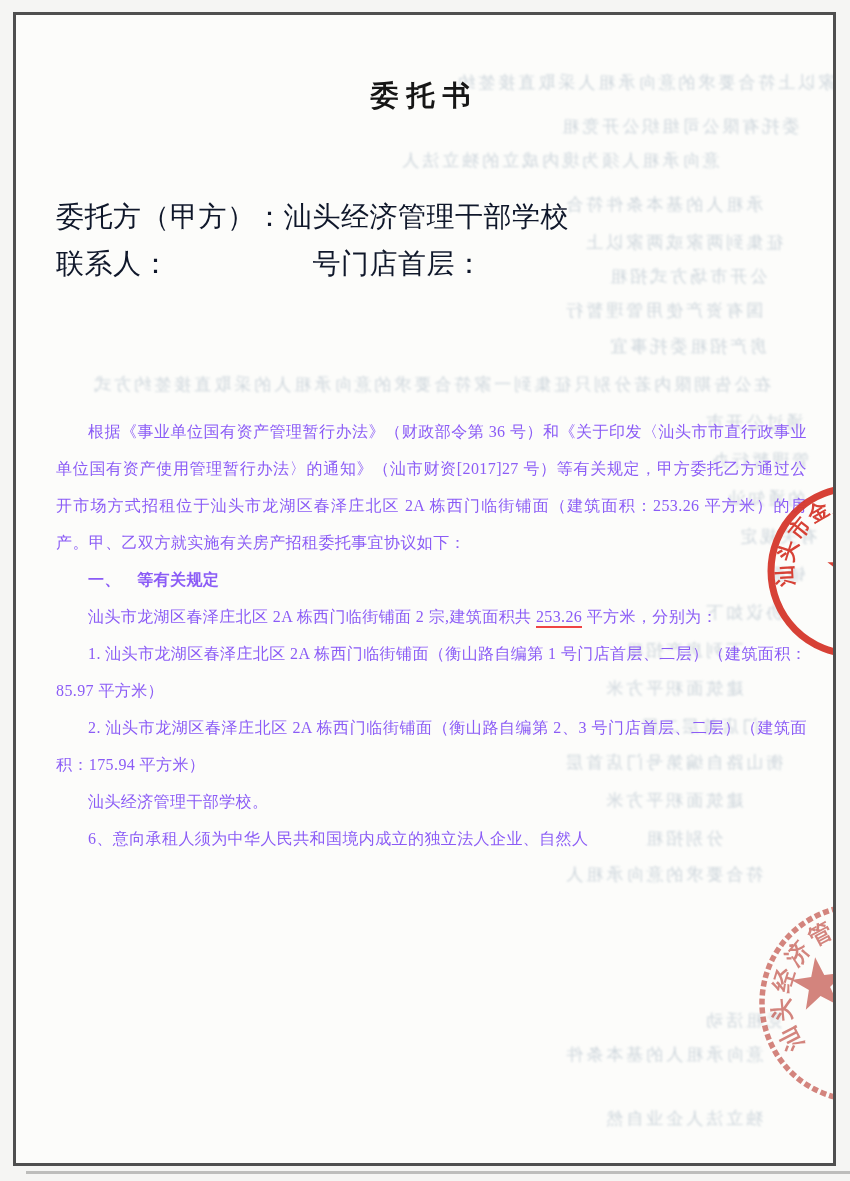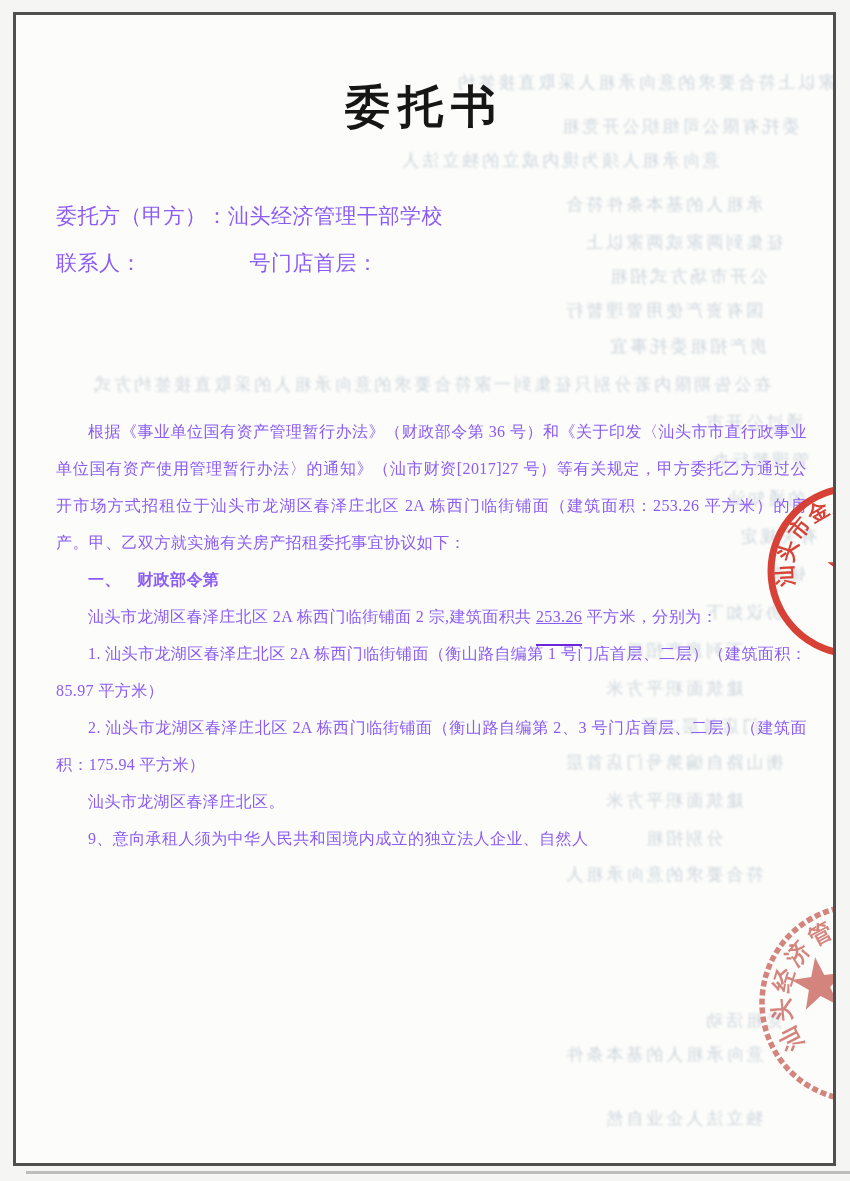--- a/index.html
+++ b/index.html
@@ -30,40 +30,40 @@
     letter-spacing:3px;
     filter:blur(1px);
     transform:scaleX(-1);
     white-space:nowrap;
     user-select:none;
   }
   
   .title{
     position:absolute;top:62px;left:0;width:100%;
     text-align:center;
-    font-size:45px;font-weight:700;
+    font-size:28px;font-weight:700;
     letter-spacing:8px;
     color:#161616;
   }
   .parties{
     position:absolute;top:178px;left:40px;right:30px;
-    font-size:21px;color:#8b5cf6;
+    font-size:28px;color:#0f172a;
     line-height:47px;
     letter-spacing:.5px;
   }
   .body-text{
     position:absolute;top:398px;left:40px;right:26px;
     font-size:16px;color:#8b5cf6;
     line-height:37px;
     text-align:justify;
     letter-spacing:.4px;
   }
   .body-text p{margin:0;text-indent:2em;}
   .body-text p.h{font-weight:700;}
-  .body-text span.u{border-bottom:2px solid #6d28d9;padding-bottom:19px;text-decoration:underline;}
+  .body-text span.u{border-bottom:2px solid #ef4444;padding-bottom:1px;}
   
   .seal{position:absolute;pointer-events:none;}
   .seal-1{left:738px;top:456px;opacity:.95;}
   .seal-2{left:733px;top:878px;opacity:.72;filter:blur(.4px);}
   .seal text{font-family:"Liberation Serif","DejaVu Serif",serif;font-weight:700;}
 </style>
 </head>
 <body>
 
 <div class="stage">
@@ -99,26 +99,26 @@
 
     <div class="title">委托书</div>
 
     <div class="parties">
         <div>委托方（甲方）：汕头经济管理干部学校</div>
         <div>联系人：　　　　　号门店首层：</div>
       </div>
 
     <div class="body-text">
         <p class="">根据《事业单位国有资产管理暂行办法》（财政部令第 36 号）和《关于印发〈汕头市市直行政事业单位国有资产使用管理暂行办法〉的通知》（汕市财资[2017]27 号）等有关规定，甲方委托乙方通过公开市场方式招租位于汕头市龙湖区春泽庄北区 2A 栋西门临街铺面（建筑面积：253.26 平方米）的房产。甲、乙双方就实施有关房产招租委托事宜协议如下：</p>
-        <p class="h">一、　财政部令第</p>
+        <p class="h">一、　等有关规定</p>
         <p class=""><span>汕头市龙湖区春泽庄北区 2A 栋西门临街铺面 2 宗,建筑面积共 </span><span class="u">253.26</span><span> 平方米，分别为：</span></p>
         <p class="">1. 汕头市龙湖区春泽庄北区 2A 栋西门临街铺面（衡山路自编第 1 号门店首层、二层）（建筑面积：85.97 平方米）</p>
         <p class="">2. 汕头市龙湖区春泽庄北区 2A 栋西门临街铺面（衡山路自编第 2、3 号门店首层、二层）（建筑面积：175.94 平方米）</p>
-        <p class="">汕头市龙湖区春泽庄北区。</p>
-        <p class="">9、意向承租人须为中华人民共和国境内成立的独立法人企业、自然人</p>
+        <p class="">汕头经济管理干部学校。</p>
+        <p class="">6、意向承租人须为中华人民共和国境内成立的独立法人企业、自然人</p>
       </div>
 
     <svg class="seal seal-1" width="200" height="200" viewBox="0 0 200 200">
       <defs>
         <path id="arc1" d="M41,119 A62,62 0 1 1 159,119" fill="none"></path>
       </defs>
       <circle cx="100" cy="100" r="83" fill="none" stroke-width="7" stroke="#d6382c"></circle>
       <polygon points="100,72 106.6,90.9 126.6,91.3 110.7,103.5 116.5,122.7 100,111.2 83.5,122.7 89.3,103.5 73.4,91.3 93.4,90.9" fill="#d6382c"></polygon>
       <text font-size="21" letter-spacing="1.5" fill="#d6382c">
         <textPath href="#arc1" startOffset="2%">汕头市金辰房产代理有限公司</textPath>

